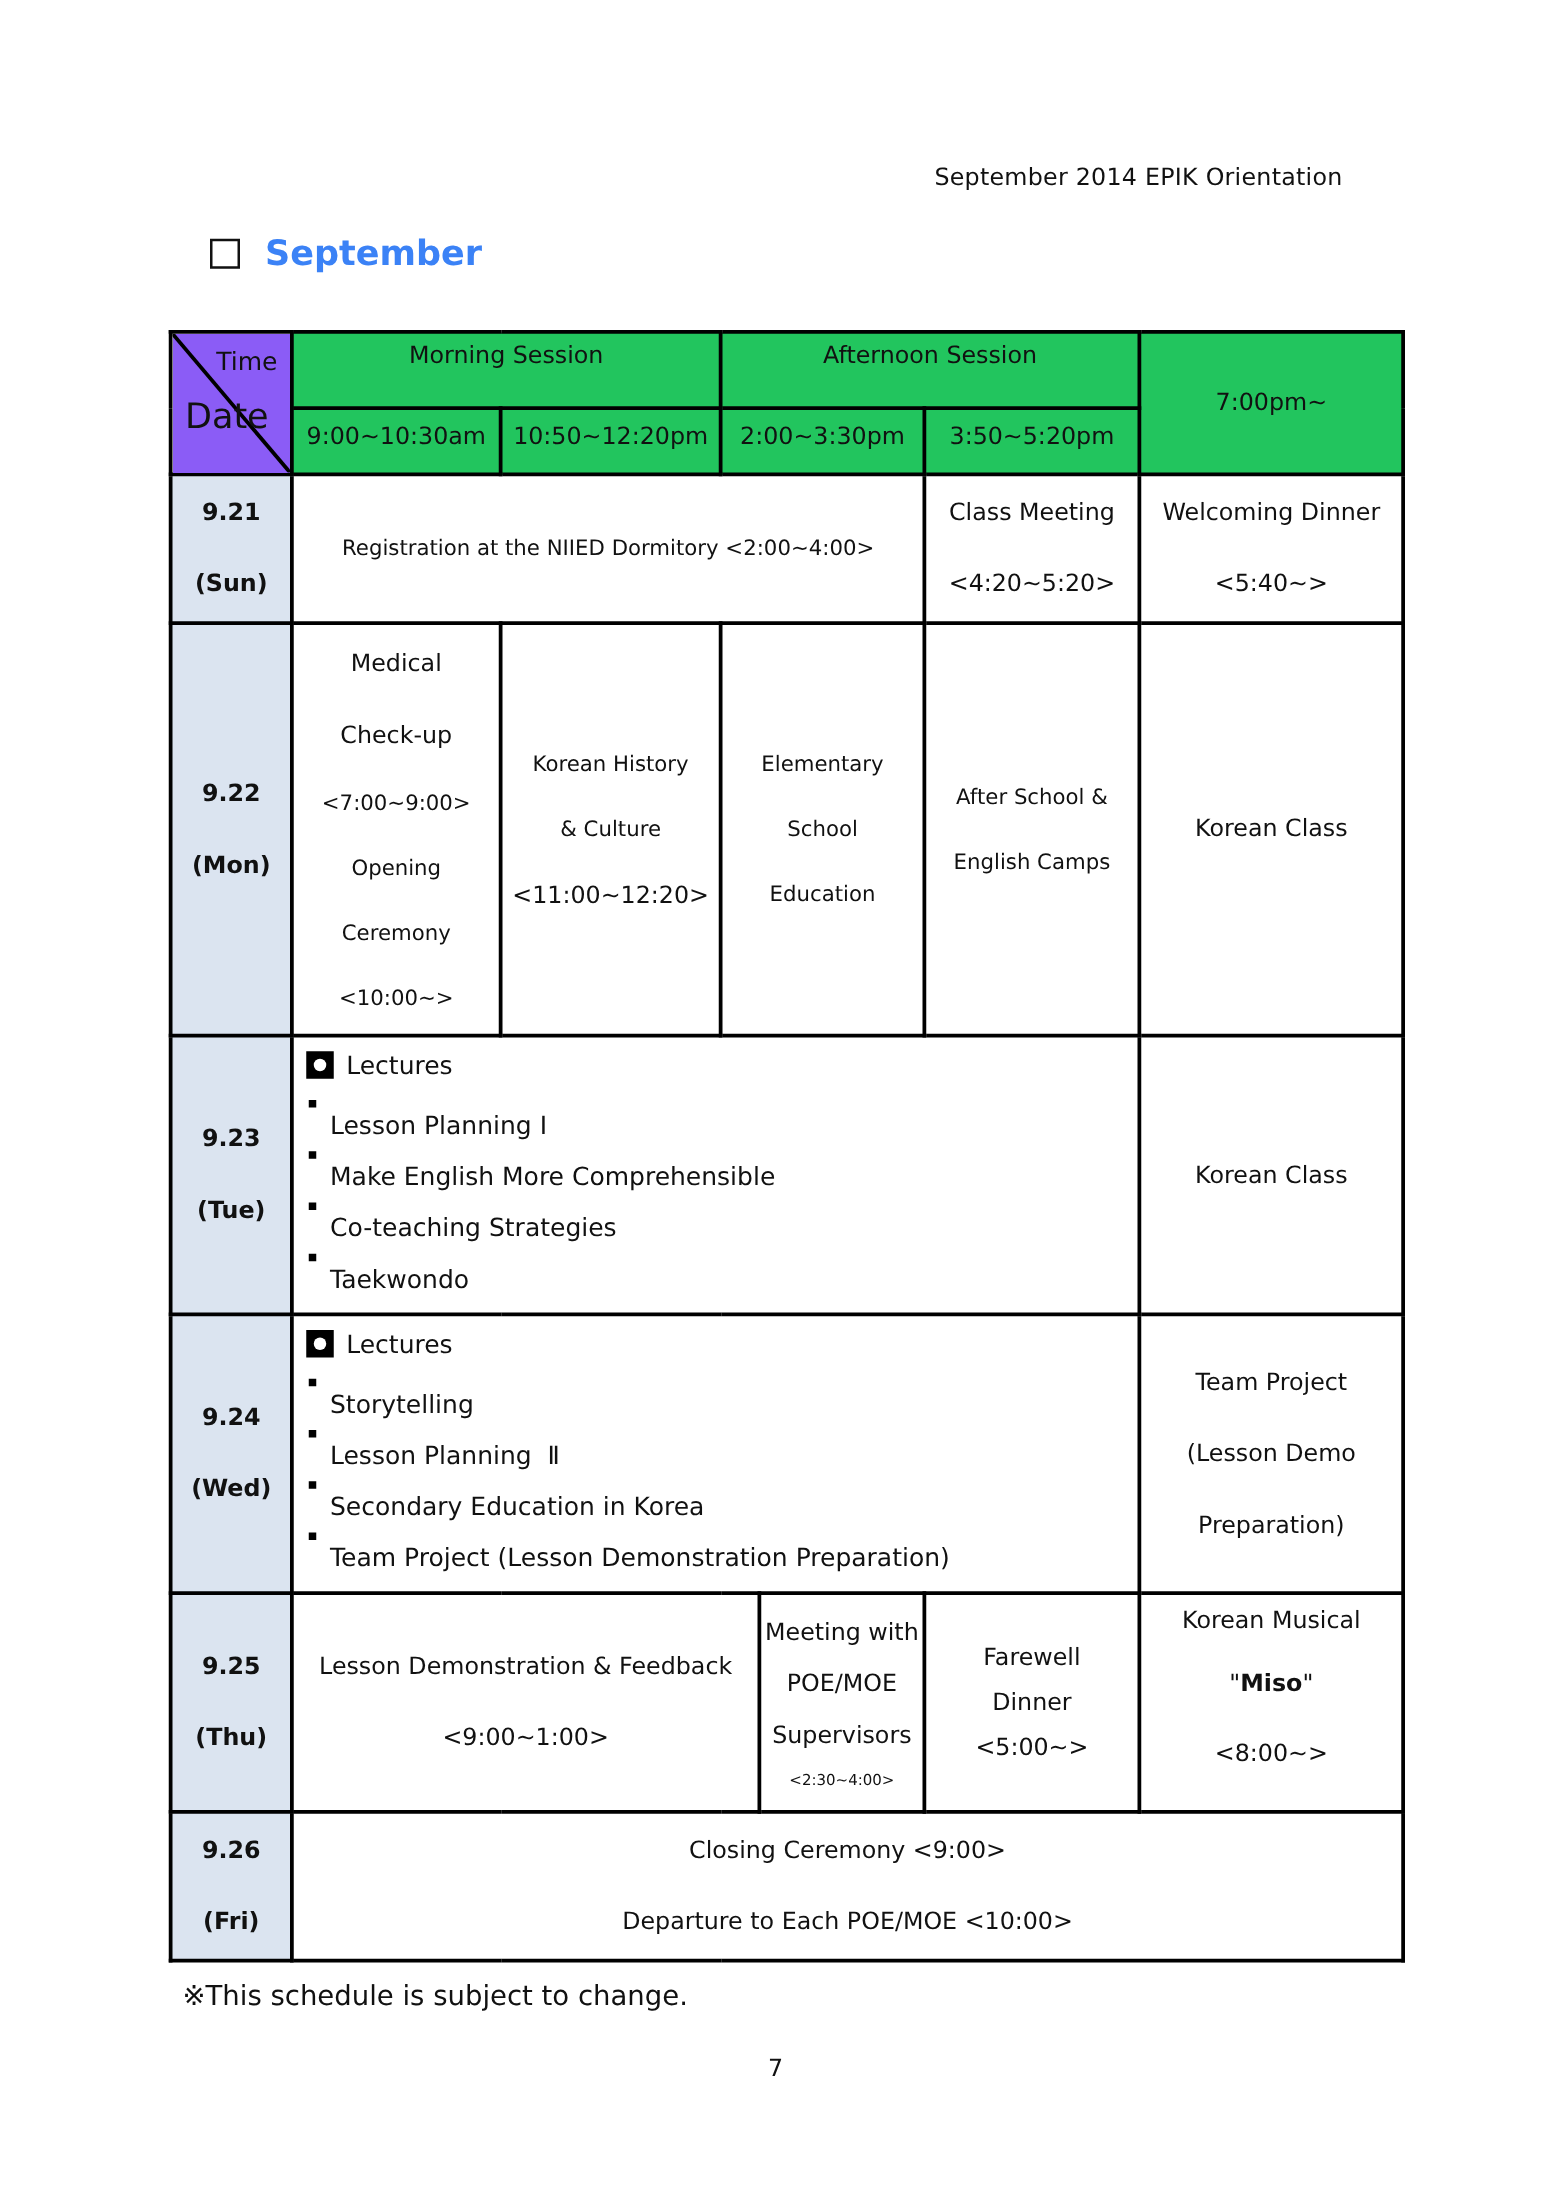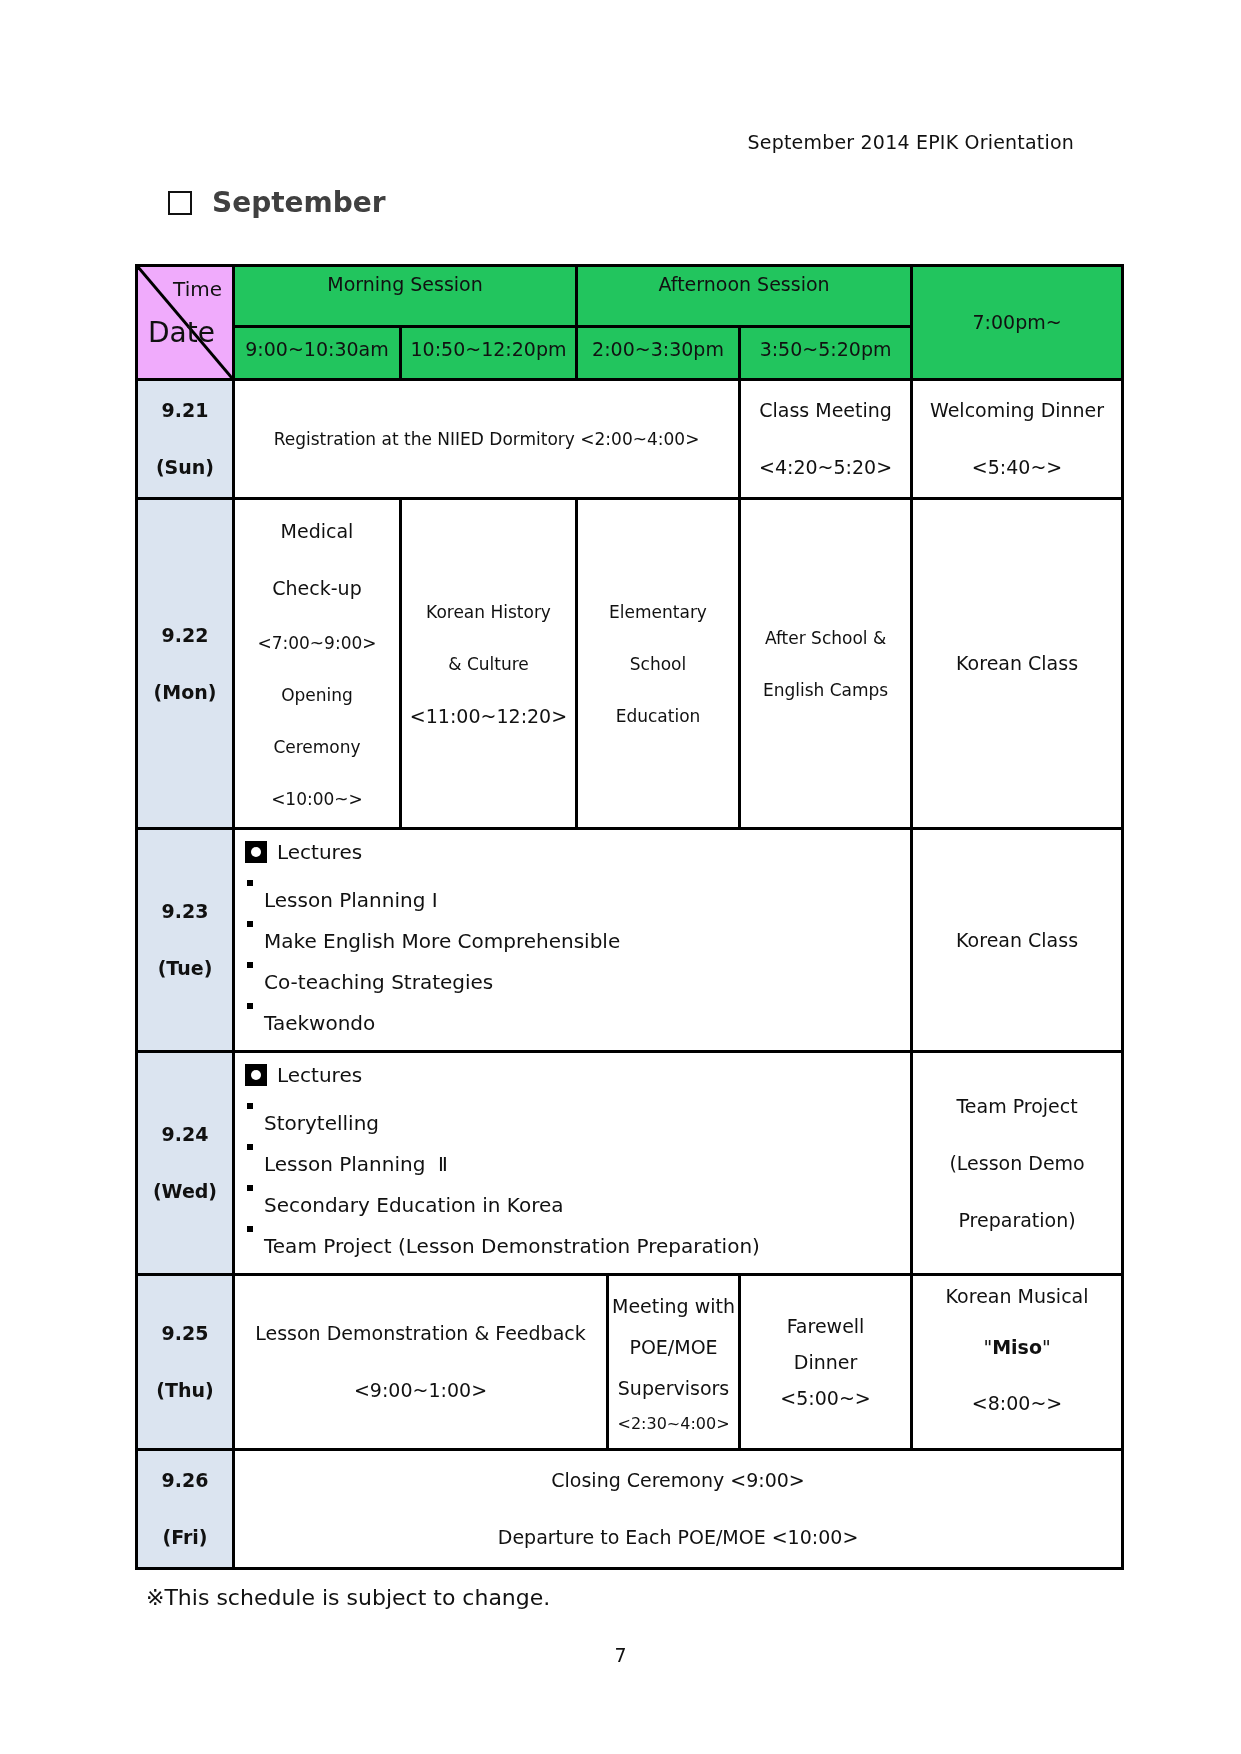--- a/index.html
+++ b/index.html
@@ -1,25 +1,25 @@
 <!DOCTYPE html>
 <html><head>
 <meta charset="utf-8">
 <style>
   html, body { margin:0; padding:0; background:#ffffff; }
   body { width:1241px; height:1754px; position:relative; font-family:"DejaVu Sans", sans-serif; color:#111; overflow:hidden; }
   .running-head { position:absolute; top:131px; right:167px; font-size:19px; letter-spacing:0.2px; }
   .title { position:absolute; top:186px; left:168px; font-size:28px; font-weight:bold; color:#333; display:flex; align-items:center; }
   .title .box { width:24px; height:24px; border:2px solid #111; margin-right:20px; box-sizing:border-box; }
-  .title .b1 { color:#404040; }
+  .title .b1 { color:#3b82f6; }
   table.sched { position:absolute; top:264px; left:135px; width:988px; border-collapse:collapse; table-layout:fixed; }
   table.sched td { border:3px solid #000; text-align:center; vertical-align:middle; font-size:19px; padding:0; line-height:1.2; }
   .hdr { background:#22c55e; }
   .datecell { background:#dbe4f0; font-weight:bold; font-size:19px; }
-  .corner { position:relative; background:#f0abfc; }
+  .corner { position:relative; background:#8b5cf6; }
   .corner svg { position:absolute; left:0; top:0; width:100%; height:100%; }
   .corner .t { position:absolute; right:10px; top:10px; font-size:20px; }
   .corner .d { position:absolute; left:10px; bottom:28px; font-size:28px; }
   .stack p { margin:0; }
   .sp-lg p { line-height:57px; }
   .sp-md p { line-height:52px; }
   .lectures { text-align:left !important; vertical-align:top !important; padding:10px 10px 0 10px !important; font-size:20px !important; }
   .lectures .lh { display:flex; align-items:center; height:24px; margin-bottom:16px; }
   .lectures .icon-sq { width:22px; height:22px; background:#000; position:relative; margin-right:10px; }
   .lectures .icon-sq::after { content:""; position:absolute; left:6px; top:6px; width:10px; height:10px; border-radius:50%; background:#fff; }
@@ -192,21 +192,21 @@
       <p>(Thu)</p>
     </td>
     <td colspan="3" class="stack sp-lg">
       <p>Lesson Demonstration &amp; Feedback</p>
       <p>&lt;9:00~1:00&gt;</p>
     </td>
     <td colspan="1" class="stack">
       <p style="line-height:41px">Meeting with</p>
       <p style="line-height:41px">POE/MOE</p>
       <p style="line-height:41px">Supervisors</p>
-      <p style="line-height:30px;font-size:16px">&lt;2:30~4:00&gt;</p>
+      <p style="line-height:30px;font-size:12px">&lt;2:30~4:00&gt;</p>
     </td>
     <td colspan="2" class="stack">
       <p style="line-height:36px">Farewell</p>
       <p style="line-height:36px">Dinner</p>
       <p style="line-height:36px">&lt;5:00~&gt;</p>
     </td>
     <td class="stack sp-lg" style="vertical-align:top">
       <p style="line-height:40px">Korean Musical</p>
       <p style="line-height:62px"><span>"</span><b>Miso</b><span>"</span></p>
       <p style="line-height:50px">&lt;8:00~&gt;</p>

